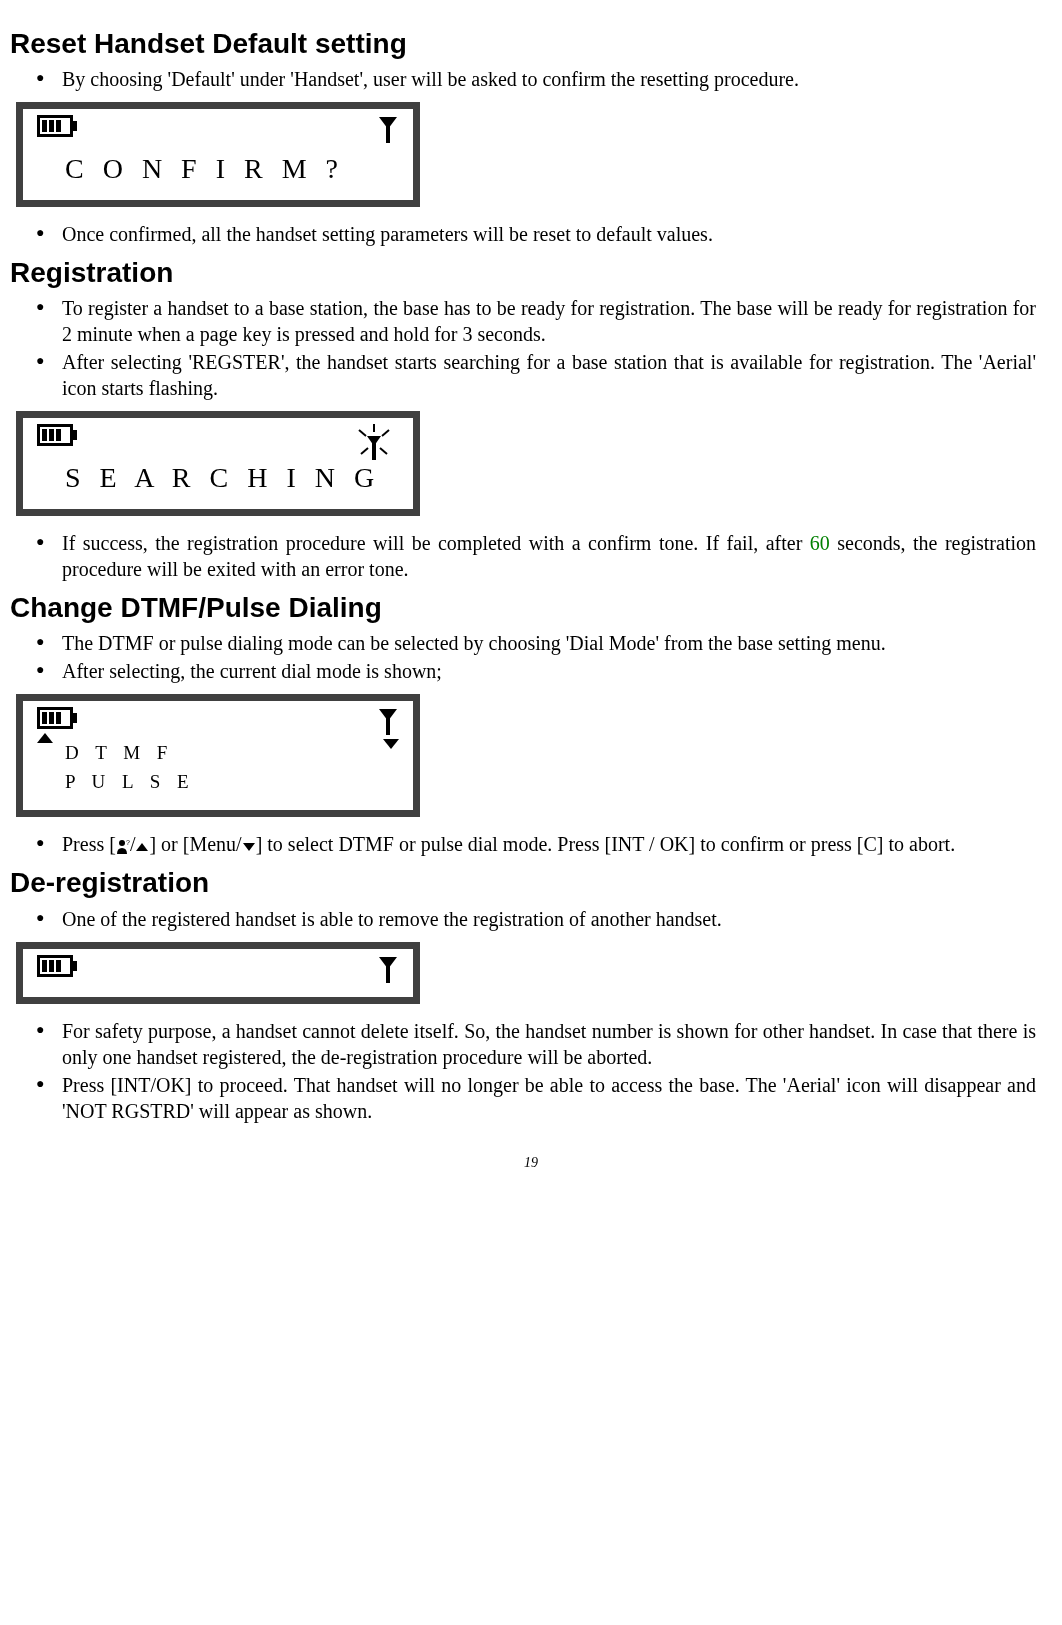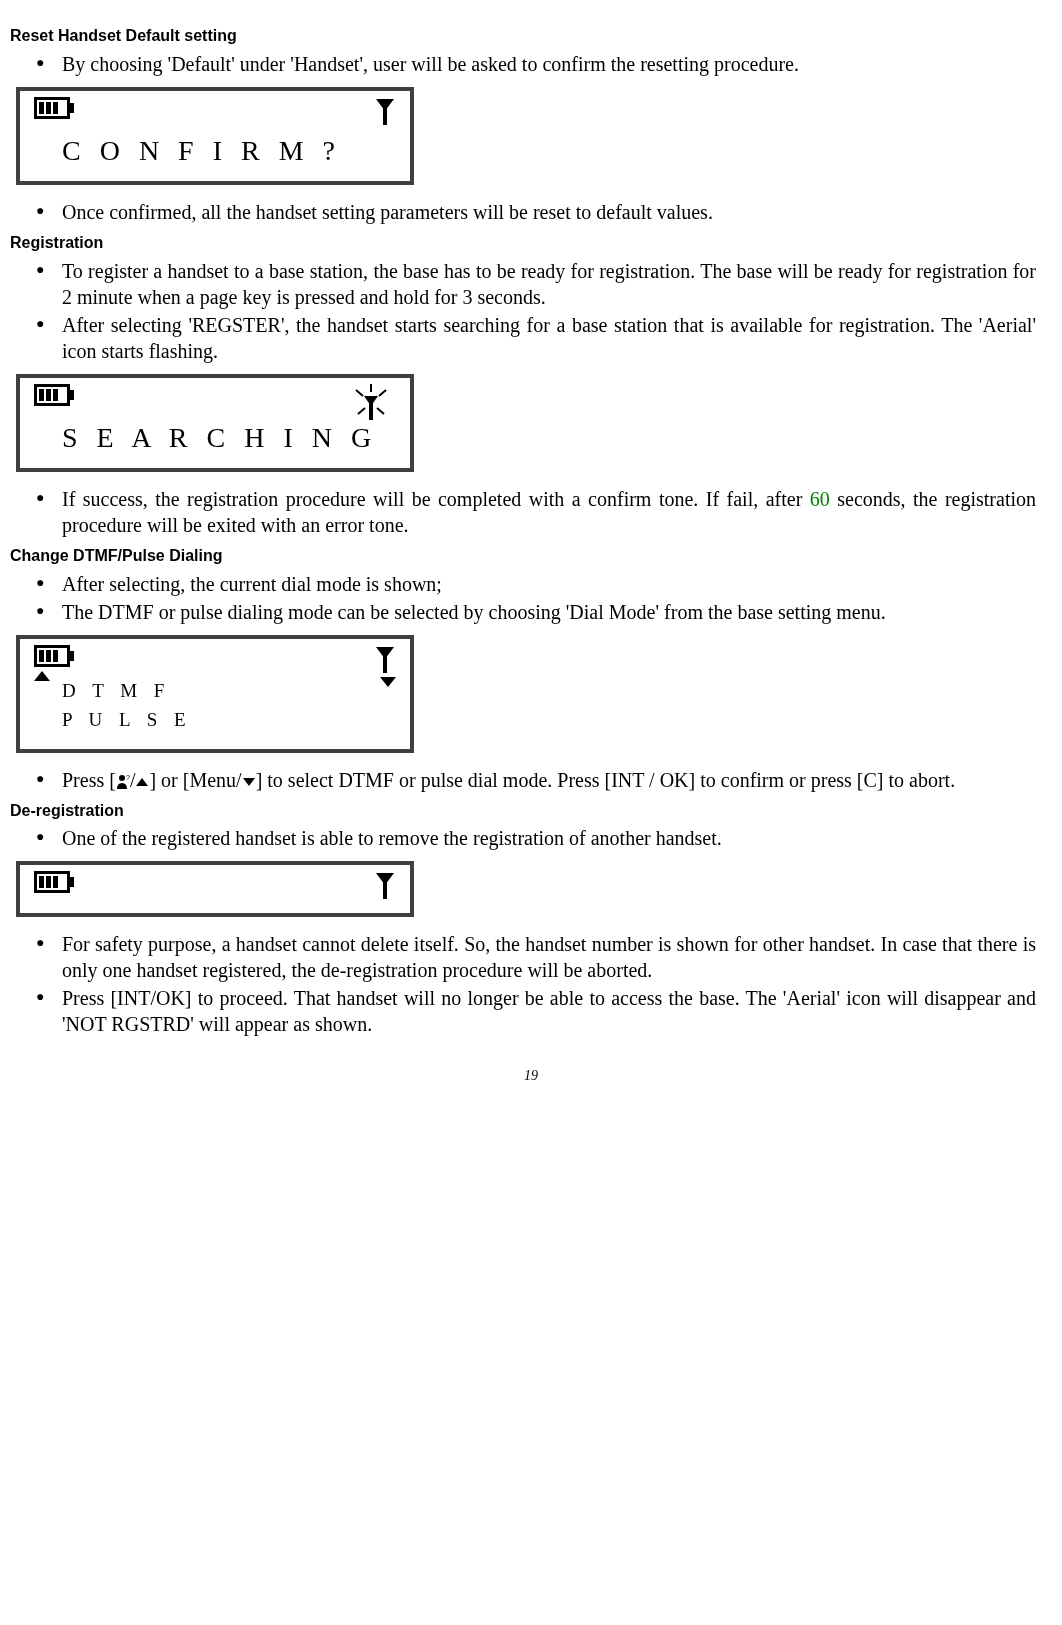--- a/index.html
+++ b/index.html
@@ -7,21 +7,21 @@
     font-size: 20px;
     line-height: 1.3;
     margin: 0;
     padding: 20px 10px 40px 10px;
     width: 1042px;
     color: #000;
   }
   h2 {
     font-family: Arial, Helvetica, sans-serif;
     font-weight: bold;
-    font-size: 16px;
+    font-size: 28px;
     margin: 6px 0 4px 0;
   }
   ul.bullets {
     list-style: none;
     padding: 0;
     margin: 2px 0 8px 0;
   }
   ul.bullets > li {
     position: relative;
     padding-left: 36px;
@@ -30,21 +30,21 @@
   }
   ul.bullets > li::before {
     content: "●";
     position: absolute;
     left: 10px;
     top: 2px;
     font-family: Arial, sans-serif;
     font-size: 14px;
   }
   .lcd-box {
-    border: 4px solid #404040;
+    border: 7px solid #404040;
     width: 370px;
     margin: 10px 0 14px 6px;
     padding: 6px 10px 10px 10px;
     position: relative;
   }
   .lcd-icon-row {
     display: flex;
     justify-content: space-between;
     align-items: flex-start;
     height: 32px;
@@ -194,22 +194,22 @@
 </div>
 
 <ul class="bullets">
   <li>
     <span> If success, the registration procedure will be completed with a confirm tone. If fail, after </span><span class="green">60</span><span> seconds, the registration procedure will be exited with an error tone.</span>
   </li>
 </ul>
 
 <h2>Change DTMF/Pulse Dialing</h2>
 <ul class="bullets">
+  <li>The DTMF or pulse dialing mode can be selected by choosing 'Dial Mode' from the base setting menu.</li>
   <li>After selecting, the current dial mode is shown;</li>
-  <li>The DTMF or pulse dialing mode can be selected by choosing 'Dial Mode' from the base setting menu.</li>
 </ul>
 
 <div class="lcd-box" style="padding-bottom:14px;">
   <div class="lcd-icon-row">
     <span class="left-stack">
       <span class="battery">
         <span class="bar"></span><span class="bar"></span><span class="bar"></span>
       </span>
       <span class="tri-up"></span>
     </span>

